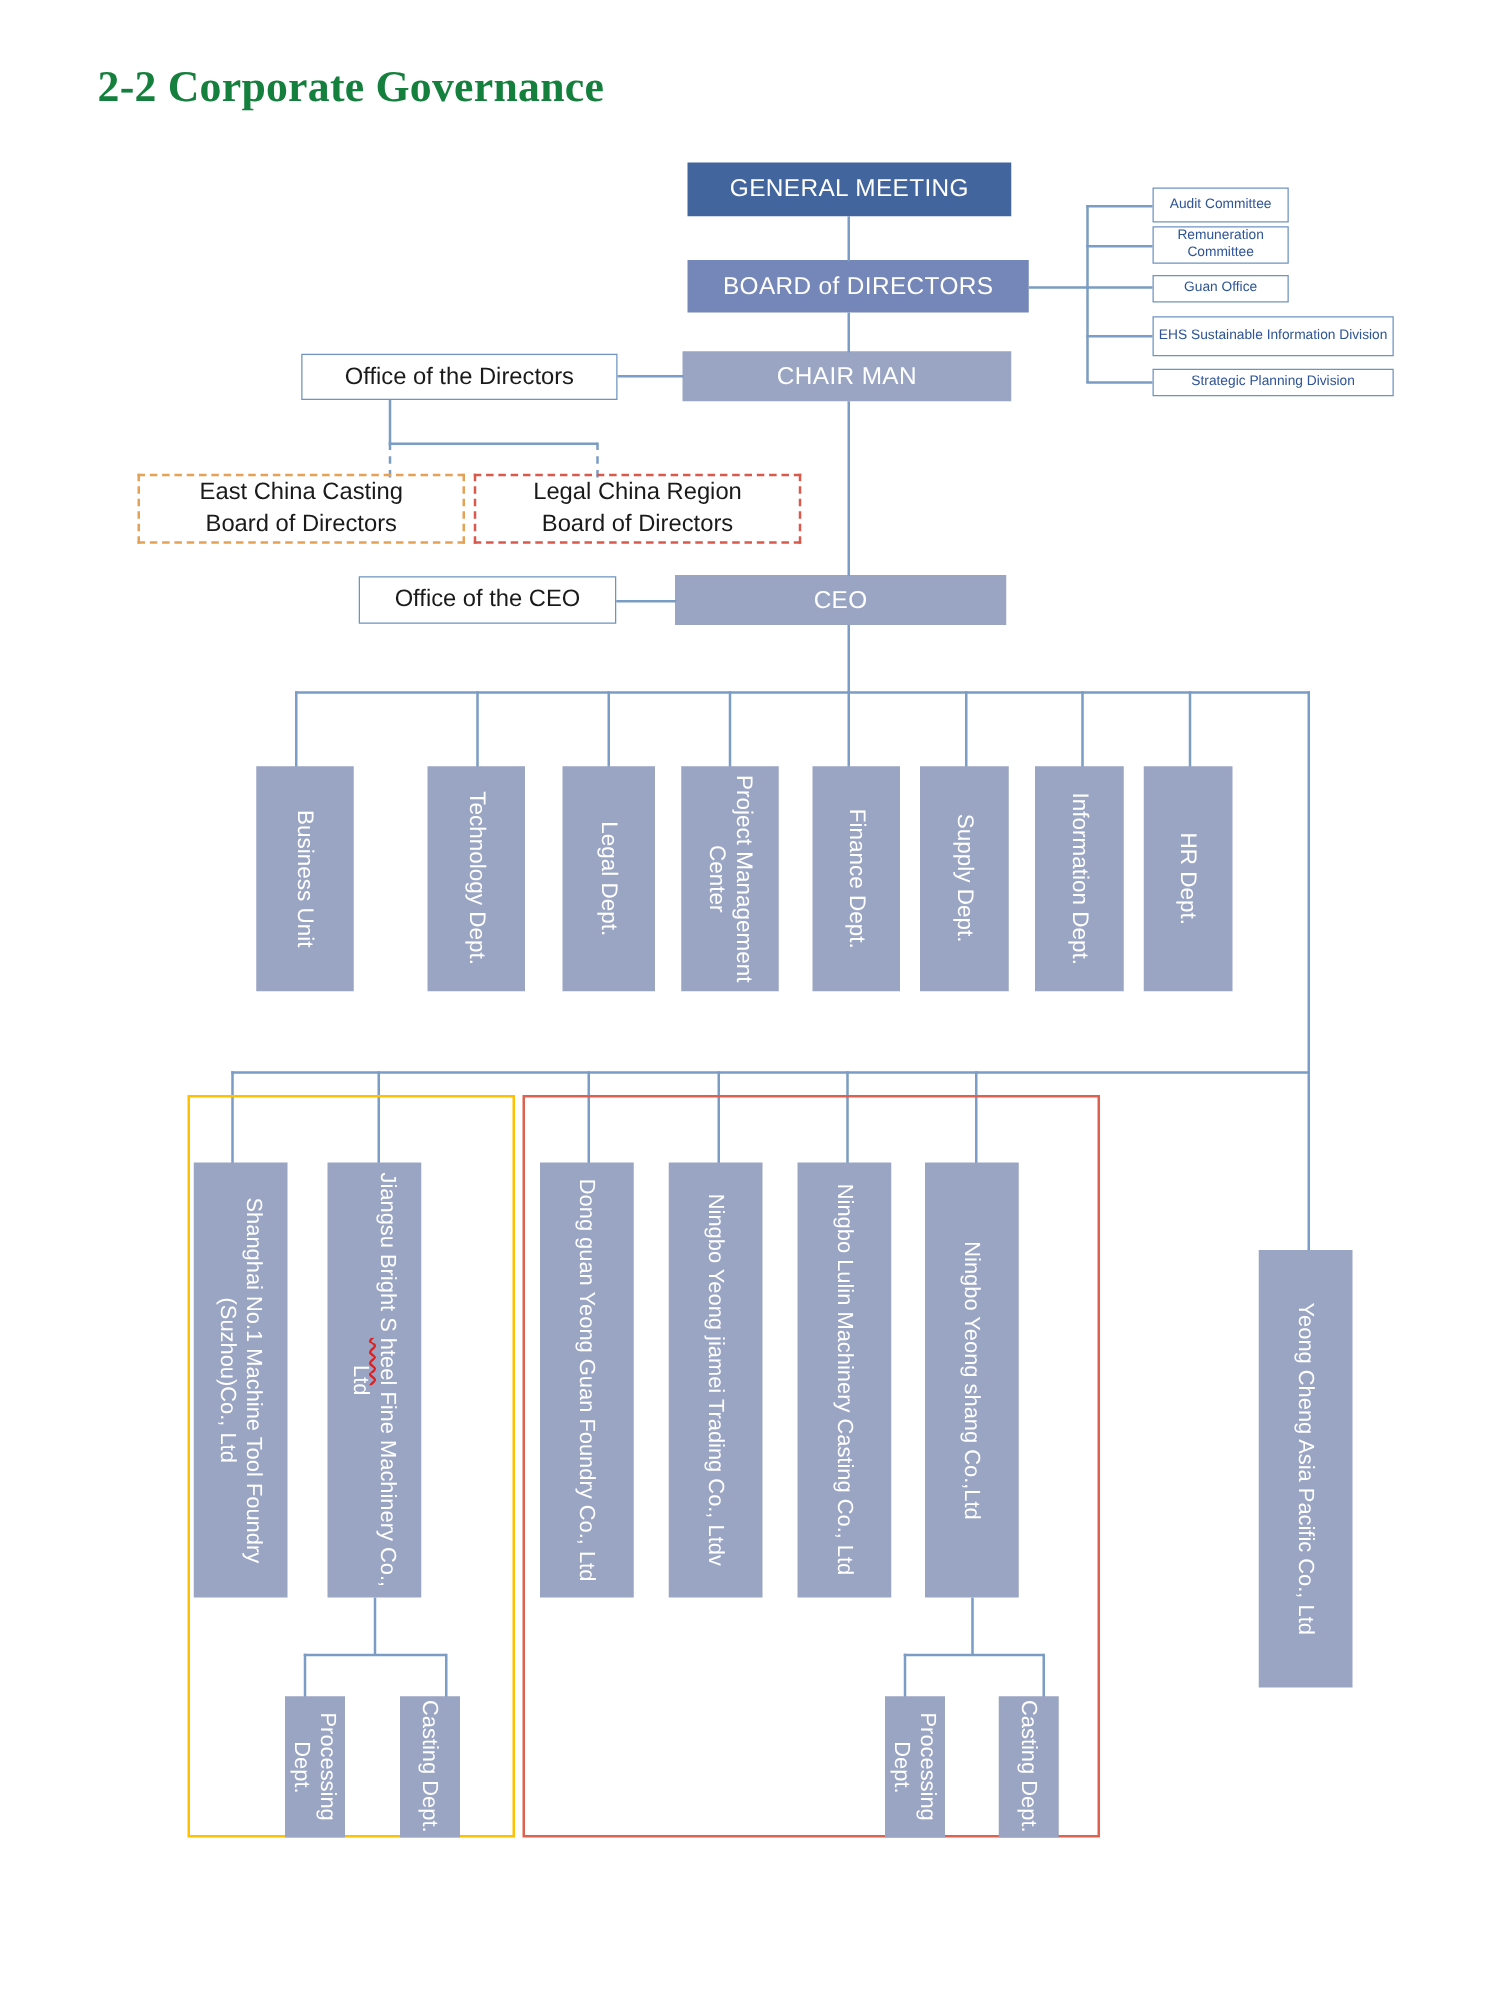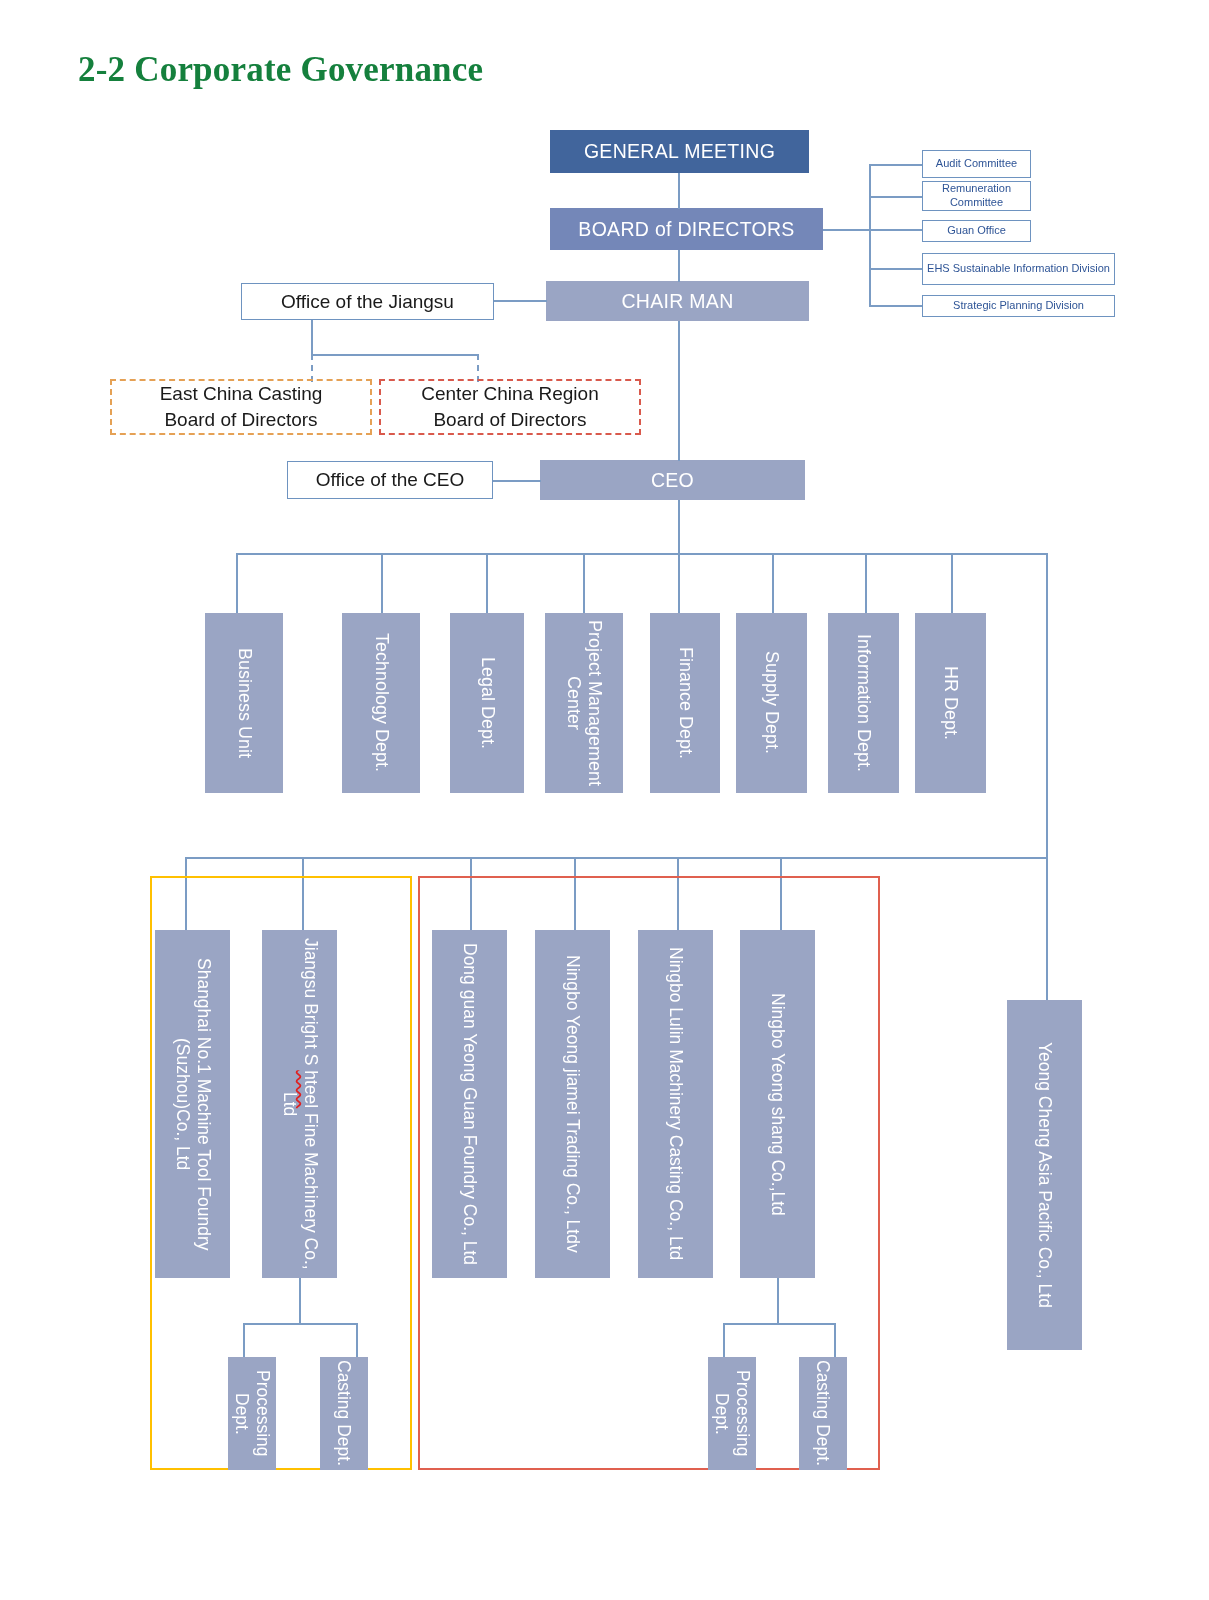--- a/index.html
+++ b/index.html
@@ -86,21 +86,21 @@
 
   <div class="node filled tone-mid t-cap" style="left:550px;top:208px;width:273px;height:42px;">
     <span>BOARD of DIRECTORS</span>
   </div>
 
   <div class="node filled tone-light t-cap" style="left:546px;top:281px;width:263px;height:40px;">
     <span>CHAIR MAN</span>
   </div>
 
   <div class="node outline t-reg" style="left:241px;top:283px;width:253px;height:37px;">
-    <span>Office of the Jiangsu</span>
+    <span>Office of the Directors</span>
   </div>
 
   <div class="node filled tone-light t-cap" style="left:540px;top:460px;width:265px;height:40px;">
     <span>CEO</span>
   </div>
 
   <div class="node outline t-reg" style="left:287px;top:461px;width:206px;height:38px;">
     <span>Office of the CEO</span>
   </div>
 
@@ -144,21 +144,21 @@
   <div class="ln-dash-v" style="left:477px;top:354px;height:28px;"></div>
 
   <div class="region east" style="left:110px;top:379px;width:262px;height:56px;">
     <span>
       <span>East China Casting</span><br><span>Board of Directors</span>
     </span>
   </div>
 
   <div class="region south" style="left:379px;top:379px;width:262px;height:56px;">
     <span>
-      <span>Center China Region</span><br><span>Board of Directors</span>
+      <span>Legal China Region</span><br><span>Board of Directors</span>
     </span>
   </div>
 
   <div class="ln lnv" style="left:678px;top:500px;height:54px;"></div>
 
   <div class="ln lnh" style="left:236px;top:553px;width:812px;"></div>
 
   <div class="ln lnv" style="left:1046px;top:553px;height:447px;"></div>
 
   <div class="ln lnv" style="left:236px;top:553px;height:61px;"></div>

